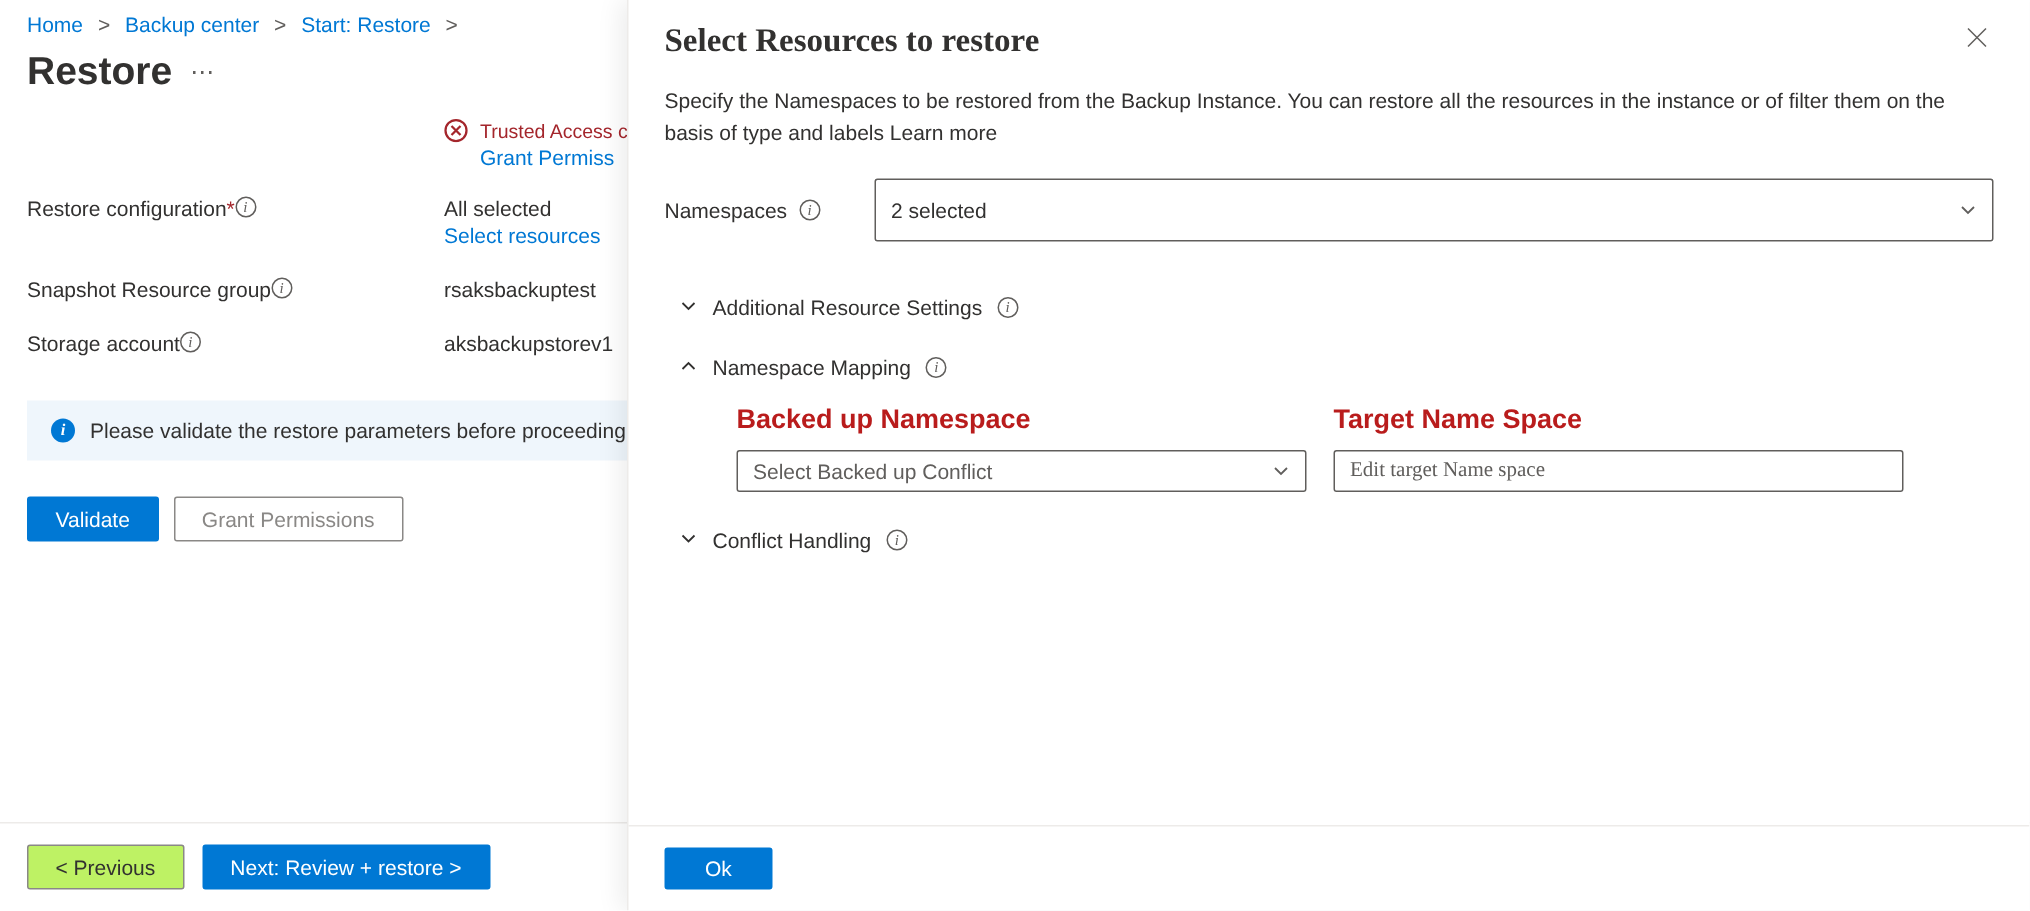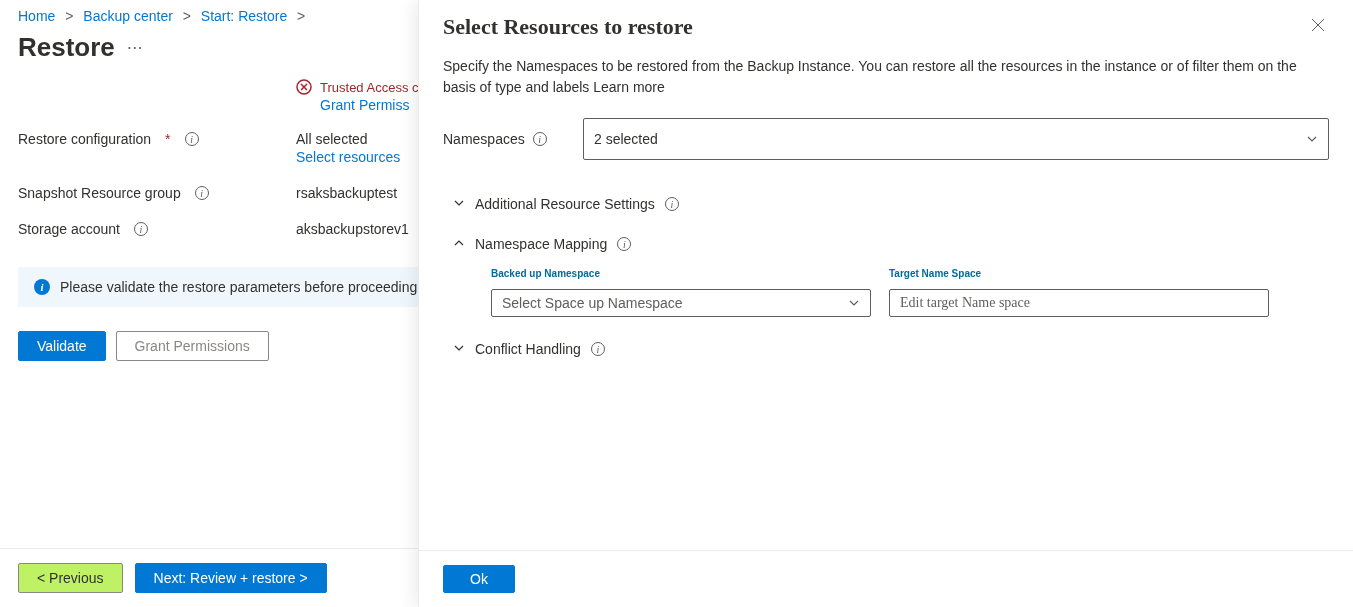--- a/index.html
+++ b/index.html
@@ -14,21 +14,21 @@
     .more-icon { color: #605e5c; cursor: pointer; font-size: 16px; letter-spacing: 1px; }
     
     .main-content { padding: 0 18px; position: relative; }
     
     .alert-row { display: flex; align-items: flex-start; gap: 8px; margin-left: 278px; margin-bottom: 18px; }
     .error-icon { width: 16px; height: 16px; flex-shrink: 0; }
     .alert-text { color: #a4262c; font-size: 13px; line-height: 1.4; }
     .alert-link { color: #0078d4; text-decoration: none; }
     
     .form-row { display: flex; align-items: flex-start; margin-bottom: 20px; }
-    .form-label { width: 278px; display: flex; align-items: center; gap: 14px; color: #323130; font-size: 14px; }
+    .form-label { width: 278px; display: flex; gap: 0; color: #323130; font-size: 14px; }
     .form-label .req { color: #a4262c; }
     .form-value { font-size: 14px; color: #323130; }
     .link { color: #0078d4; text-decoration: none; cursor: pointer; display: block; margin-top: 2px; }
     
     .info-icon { width: 14px; height: 14px; border: 1px solid #605e5c; border-radius: 50%; display: inline-flex; align-items: center; justify-content: center; font-size: 10px; color: #605e5c; font-style: italic; font-family: Georgia, serif; cursor: pointer; }
     .info-icon::before { content: "i"; }
     
     .info-banner { background: #eff6fc; padding: 12px 16px; margin-top: 30px; display: flex; align-items: center; gap: 10px; font-size: 14px; color: #323130; }
     .info-banner-icon { width: 16px; height: 16px; background: #0078d4; border-radius: 50%; display: inline-flex; align-items: center; justify-content: center; color: #fff; font-size: 11px; font-style: italic; font-weight: bold; font-family: Georgia, serif; flex-shrink: 0; }
     .info-banner-icon::before { content: "i"; }
@@ -53,21 +53,21 @@
     .blade-form-label { width: 140px; display: flex; align-items: center; gap: 8px; font-size: 14px; color: #323130; }
     .blade-select { flex: 1; border: 1px solid #605e5c; padding: 12px 10px; font-size: 14px; background: #fff; display: flex; justify-content: space-between; align-items: center; cursor: pointer; border-radius: 2px; }
     
     .accordion-row { display: flex; align-items: center; gap: 10px; padding: 8px 0; cursor: pointer; margin-left: 10px; margin-bottom: 8px; }
     .chevron { display: inline-block; }
     .chevron svg { width: 12px; height: 12px; }
     .accordion-title { font-size: 14px; color: #323130; }
     
     .mapping-table { margin-left: 48px; margin-bottom: 16px; }
     .mapping-headers { display: flex; gap: 18px; margin-bottom: 10px; }
-    .mapping-header { font-weight: 600; font-size: 10px; color: #0369a1; }
+    .mapping-header { font-weight: 600; font-size: 18px; color: #b91c1c; }
     .mapping-header.col1 { width: 380px; }
     .mapping-header.col2 { width: 380px; }
     .mapping-inputs { display: flex; gap: 18px; }
     .mapping-select { width: 380px; border: 1px solid #605e5c; padding: 5px 10px; font-size: 14px; color: #605e5c; display: flex; justify-content: space-between; align-items: center; cursor: pointer; border-radius: 2px; background:#fff; }
     .mapping-input { width: 380px; border: 1px solid #605e5c; padding: 5px 10px; font-size: 14px; color: #323130; border-radius: 2px; font-family: Liberation Serif, serif; }
     .mapping-input::placeholder { color: #605e5c; }
     
     .blade-footer { border-top: 1px solid #edebe9; padding: 14px 24px; }
     .blade-footer .btn-primary { padding: 5px 26px; }
   </style>
@@ -190,21 +190,21 @@
       <span class="info-icon"></span>
     </div>
 
     <div class="mapping-table">
       <div class="mapping-headers">
         <div class="mapping-header col1">Backed up Namespace</div>
         <div class="mapping-header col2">Target Name Space</div>
       </div>
       <div class="mapping-inputs">
         <div class="mapping-select">
-          <span>Select Space up Namespace</span>
+          <span>Select Backed up Conflict</span>
           <svg width="12" height="12" viewBox="0 0 12 12">
               <path d="M2 4 L6 8 L10 4" stroke="#605e5c" stroke-width="1.2" fill="none"></path>
             </svg>
         </div>
         <input class="mapping-input" type="text" placeholder="Edit target Name space" style="">
       </div>
     </div>
 
     <div class="accordion-row">
       <span class="chevron">

